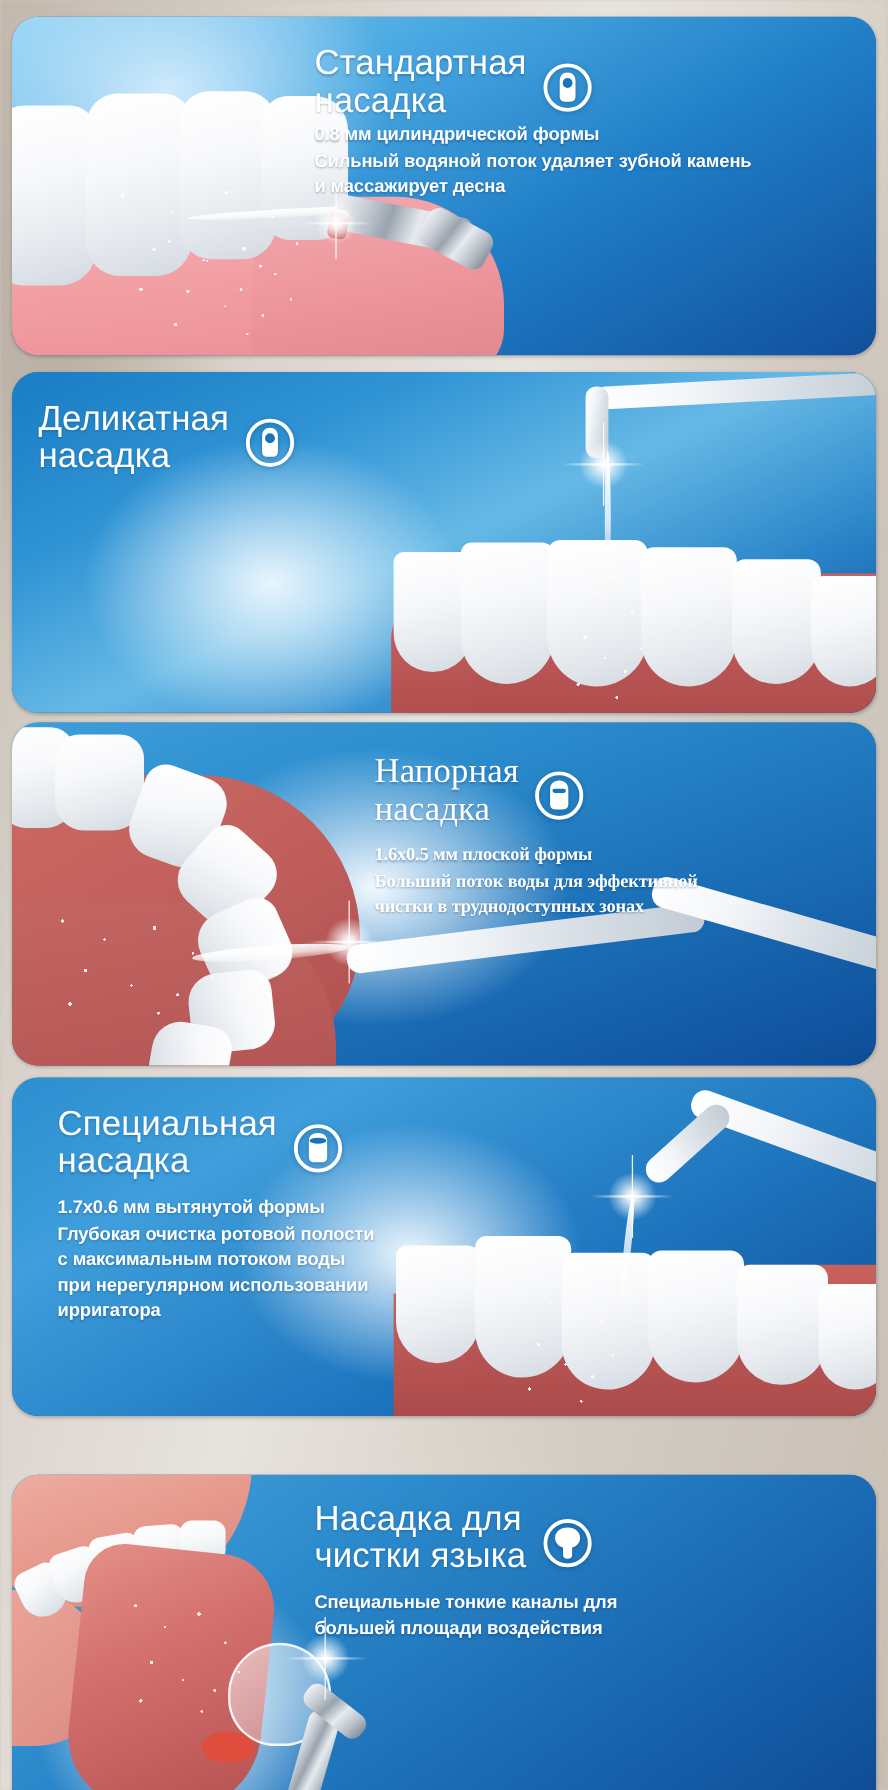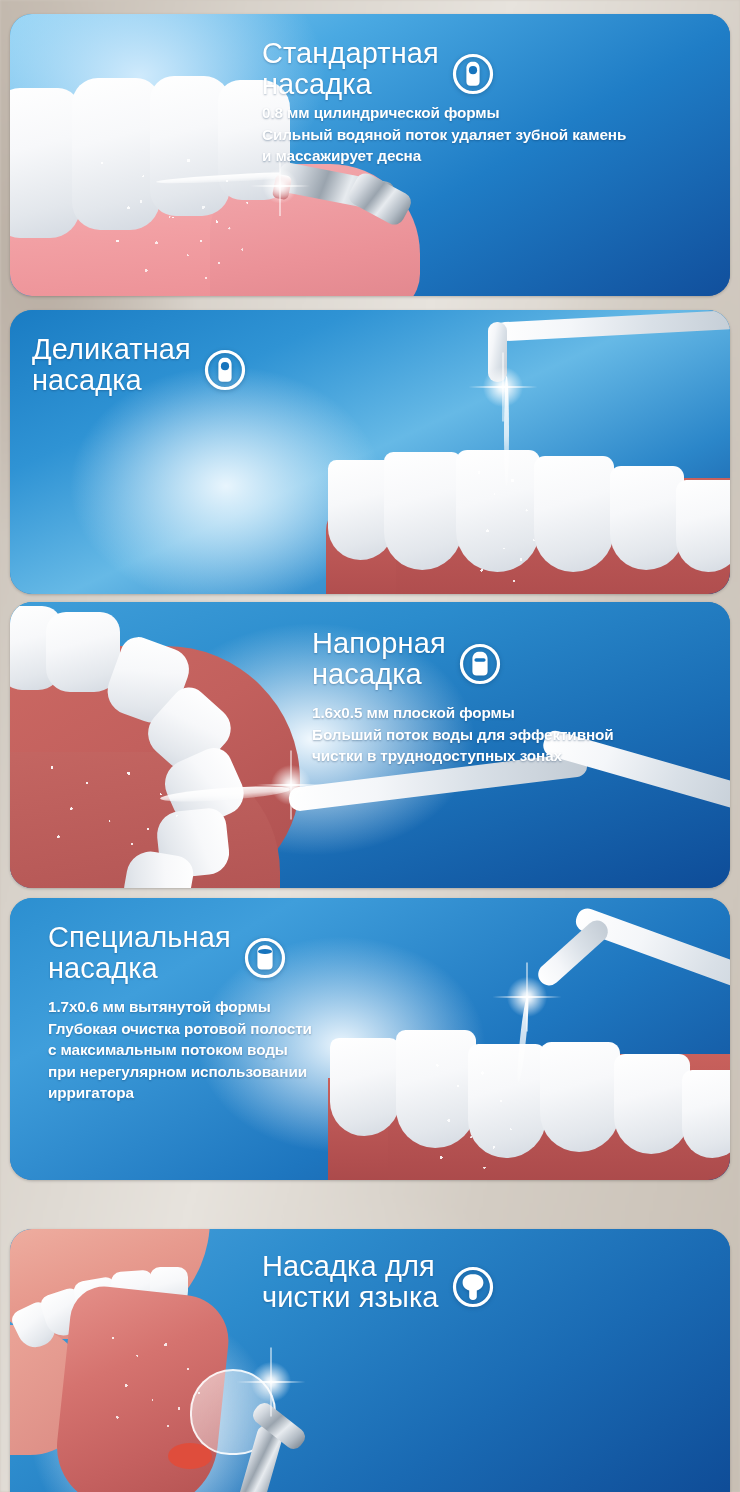--- a/index.html
+++ b/index.html
@@ -279,21 +279,21 @@
       <div class="tooth" style="left:116px; top:250px; width:64px; height:66px; border-radius:18px 22px 26px 24px; transform:rotate(100deg);"></div>
 
       <div class="jet" style="left:150px; top:186px; width:130px; height:12px; transform:rotate(-4deg);"></div>
       <div class="droplets" style="left:26px; top:154px; width:160px; height:96px;"></div>
 
       <div class="wand-white" style="left:278px; top:168px; width:300px; height:24px; border-radius:11px; transform:rotate(-7deg);"></div>
       <div class="wand-white" style="left:530px; top:156px; width:220px; height:26px; border-radius:11px; transform:rotate(16deg);"></div>
       <div class="sparkle" style="left:258px; top:160px; width:46px; height:46px;"></div>
     </div>
 
-    <div class="content" style="left:302px; top:26px; width:400px;">
+    <div class="content" style="left:302px; top:26px; width:400px;font-family:Liberation Serif, serif;">
       <div class="title-row">
         <div class="title">Напорная
 насадка</div>
         <div class="nozzle-icon">
           <svg width="44" height="44" viewBox="0 0 44 44" aria-hidden="true">
             <circle cx="22" cy="22" r="18.5" fill="none" stroke="#ffffff" stroke-width="3.2"></circle>
             <path d="M22 9.5c-4.6 0-7.6 3.1-7.6 7.4v12.6c0 2.4 1.6 4.0 4.0 4.0h7.2c2.4 0 4.0-1.6 4.0-4.0V16.9c0-4.3-3.0-7.4-7.6-7.4z" fill="#ffffff"></path>
             <rect x="16.4" y="16.2" width="11.2" height="3.6" rx="1.8" fill="#1674bd"></rect>
           </svg>
         </div>
@@ -373,16 +373,18 @@
       <div class="title-row">
         <div class="title">Насадка для
 чистки языка</div>
         <div class="nozzle-icon">
           <svg width="44" height="44" viewBox="0 0 44 44" aria-hidden="true">
             <circle cx="22" cy="22" r="18.5" fill="none" stroke="#ffffff" stroke-width="3.2"></circle>
             <path d="M22 9.0c-6.3 0-10.4 3.6-10.4 8.6 0 3.9 2.7 6.8 6.6 8.0v6.2c0 2.0 1.3 3.2 3.8 3.2s3.8-1.2 3.8-3.2v-6.2c3.9-1.2 6.6-4.1 6.6-8.0 0-5.0-4.1-8.6-10.4-8.6z" fill="#ffffff"></path>
           </svg>
         </div>
       </div>
+      <div class="desc" style="margin-top:12px;">Специальные тонкие  каналы для
+большей площади воздействия</div>
     </div>
   </div>
 
 </div>
 
 </body></html>

